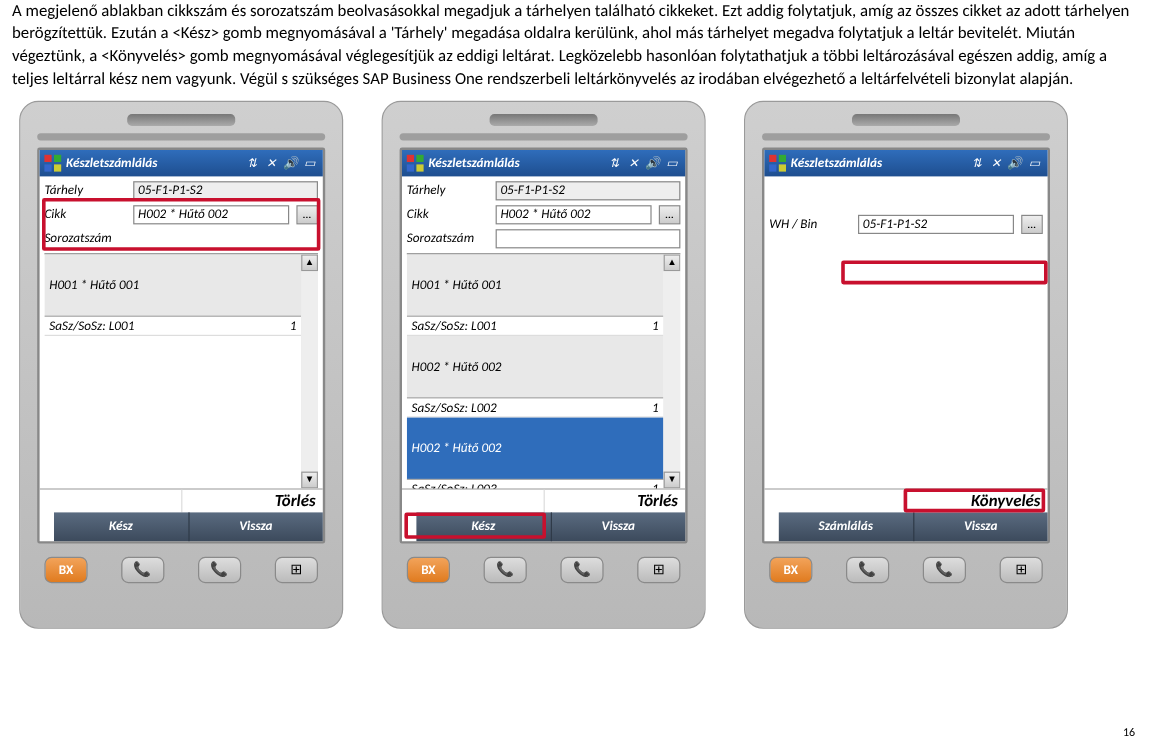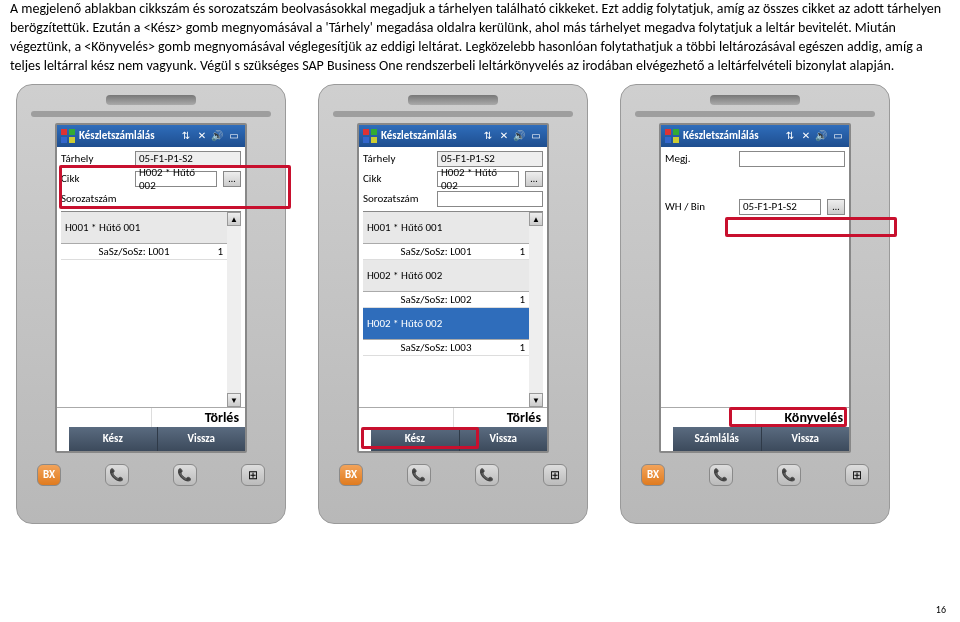--- a/index.html
+++ b/index.html
@@ -43,28 +43,29 @@
     margin-bottom: 6px;
   }
   .cambar {
     width: 240px;
     height: 6px;
     background: #9e9e9e;
     border-radius: 3px;
     margin-bottom: 6px;
   }
   .screen {
-    width: 192px;
+    width: 240px;
     height: 330px;
     background: #fff;
     border: 2px solid #888;
     border-radius: 2px;
     display: flex;
     flex-direction: column;
     position: relative;
+    font-style: italic;
   }
   .titlebar {
     height: 22px;
     background: linear-gradient(#2f6dbb,#1e4e8f);
     color: #fff;
     display: flex;
     align-items: center;
     font-size: 11px;
     padding: 0 4px;
     gap: 4px;
@@ -132,29 +133,29 @@
     font-size: 11px;
   }
   .list-inner {
     position:absolute;
     left:0; right:14px; top:0; bottom:0;
     overflow:hidden;
   }
   .lrow-hdr {
     background: #e8e8e8;
     border-bottom: 1px solid #aaa;
-    padding: 9px 4px;
+    padding: 19px 4px;
     font-weight: normal;
   }
   .lrow-sub {
     display: flex;
     padding: 1px 4px;
     border-bottom: 1px solid #ddd;
   }
-  .lrow-sub .k { flex: 1; text-align: center; }
+  .lrow-sub .k { flex: 1; }
   .lrow-sub .v { width: 20px; text-align: right; }
   .lrow-hl { background: #2f6dbb; color: #fff; }
   .scrollbar {
     position:absolute; right:0; top:0; bottom:0; width:14px;
     background:#e4e4e4;
     display:flex; flex-direction:column;
   }
   .sb-btn {
     height:14px; background: linear-gradient(#eee,#ccc);
     border:1px solid #999;
@@ -198,21 +199,21 @@
   .hwbar {
     width: 240px;
     height: 28px;
     display:flex;
     align-items:center;
     justify-content:space-between;
     margin-top:8px;
     padding: 0 6px;
   }
   .hwbtn {
-    width: 24px; height:22px;
+    width: 36px; height:22px;
     border-radius: 6px;
     background: linear-gradient(#ddd,#bbb);
     border:1px solid #8a8a8a;
     display:flex;align-items:center;justify-content:center;
     font-size:12px;
   }
   .bx {
     background: linear-gradient(#f2a35a,#e07b1f);
     color:#fff;
     font-weight:bold;
@@ -375,24 +376,20 @@
         <div class="winicon"></div>
         <div class="tb-title">Készletszámlálás</div>
         <div class="tb-icons">
           <div class="tb-ic">⇅</div>
           <div class="tb-ic">✕</div>
           <div class="tb-ic">🔊</div>
           <div class="tb-ic">▭</div>
         </div>
       </div>
       <div class="form-area">
-        <div class="frow">
-          <div class="flabel">Megj.</div>
-          <div class="finput"></div>
-        </div>
         <div style="height:28px"></div>
         <div class="frow">
           <div class="flabel">WH / Bin</div>
           <div class="finput">05-F1-P1-S2</div>
           <div class="ellipsis-btn">…</div>
         </div>
       </div>
       <div class="redbox" style="left:64px; top:92px; width:172px; height:20px;"></div>
 
       <div class="listarea" style="border-top:none;"></div>

